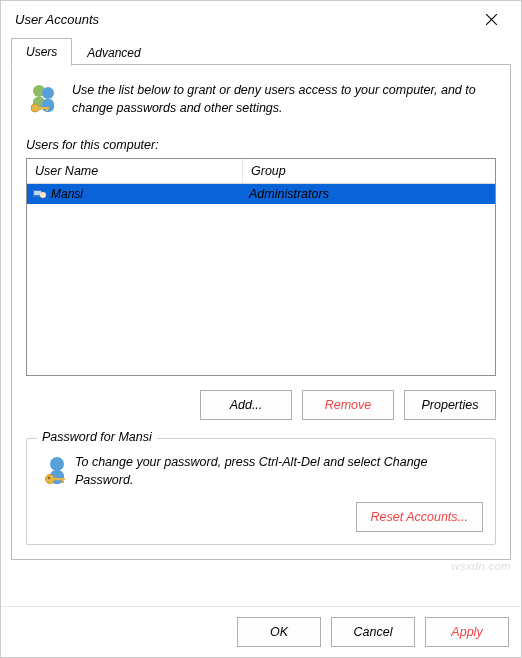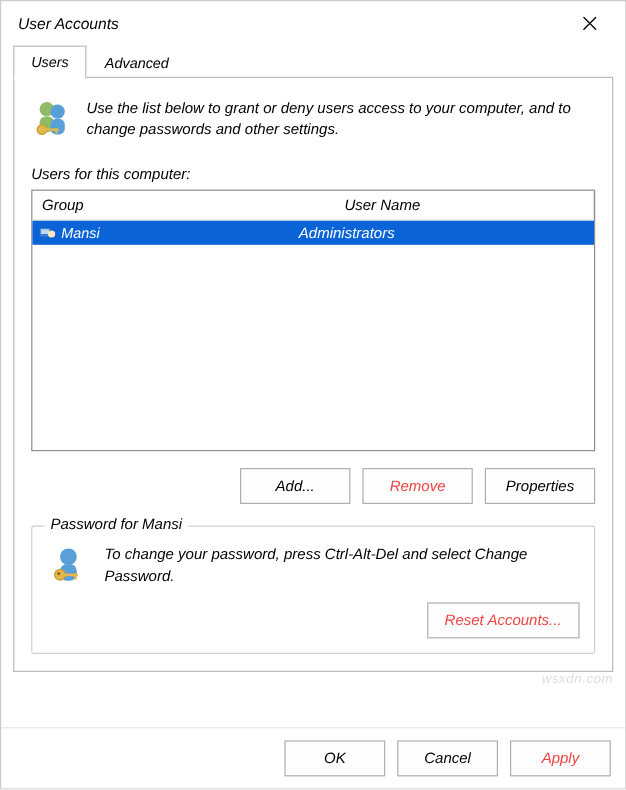--- a/index.html
+++ b/index.html
@@ -16,30 +16,30 @@
   .tabcontent { border: 1px solid #bbb; border-top: none; margin: 0 10px 8px 10px; padding: 16px 14px 14px 14px; flex: 0 0 auto; }
   .intro { display: flex; gap: 10px; margin-bottom: 18px; }
   .intro .txt { line-height: 1.45; font-size: 12.5px; }
   .section-label { margin: 4px 0 6px 0; font-size: 12.5px; }
   .list { border: 1px solid #8e8e8e; height: 218px; background: #fff; }
   .list-header { display: flex; border-bottom: 1px solid #d8d8d8; }
   .list-header .col { padding: 5px 8px; font-size: 12.5px; }
   .list-header .col.name { width: 216px; border-right: 1px solid #e5e5e5; }
   .list-header .col.group { flex: 1; }
   .list-row { display: flex; align-items: center; height: 20px; }
-  .list-row.sel { background: #0a64d8; color: #ffffff; }
+  .list-row.sel { background: #0a64d8; color: #000000; }
   .list-row .cell { padding: 0 6px; font-size: 12.5px; display: flex; align-items: center; gap: 4px; }
   .list-row .cell.name { width: 216px; }
   .list-row .cell.group { flex: 1; }
   .btnrow { display: flex; gap: 10px; justify-content: flex-end; padding: 14px 0 18px 0; }
   .btn { min-width: 92px; height: 30px; border: 1px solid #aeaeae; background: #fdfdfd; display: flex; align-items: center; justify-content: center; padding: 0 14px; cursor: pointer; font-size: 12.5px; }
   .btn.disabled { color: #ef4444; cursor: default; }
   .fieldset { border: 1px solid #cfcfcf; padding: 14px 12px 12px 12px; position: relative; border-radius: 2px; }
   .fieldset .legend { position: absolute; top: -9px; left: 10px; background: #fff; padding: 0 5px; font-size: 12.5px; }
-  .pwrow { display: flex; gap: 12px; align-items: flex-start; }
+  .pwrow { display: flex; align-items: flex-start; }
   .pwrow .txt { line-height: 1.45; font-size: 12.5px; flex: 1; }
   .pw-btn-row { display: flex; justify-content: flex-end; margin-top: 10px; }
   .dlg-btns { display: flex; gap: 10px; justify-content: flex-end; padding: 10px 12px; border-top: 1px solid #e5e5e5; margin-top: auto; }
   .watermark { position: absolute; right: 10px; bottom: 85px; color: #ddd; font-size: 11px; letter-spacing: 0.5px; pointer-events:none;}
   .window { position: relative; }
 </style>
 </head>
 <body>
 
 <div class="window">
@@ -73,22 +73,22 @@
           <rect x="20" y="26" width="2" height="4" fill="#e6b84c"></rect>
         </svg>
       </span>
       <div class="txt">Use the list below to grant or deny users access to your computer, and to change passwords and other settings.</div>
     </div>
 
     <div class="section-label">Users for this computer:</div>
 
     <div class="list">
       <div class="list-header">
+        <div class="col name">User Name</div>
         <div class="col group">Group</div>
-        <div class="col name">User Name</div>
       </div>
       <div class="list-row sel">
         <div class="cell name">
           <svg width="14" height="12" viewBox="0 0 14 12">
             <rect x="0" y="2" width="9" height="7" rx="1" fill="#3c7cc4"></rect>
             <rect x="1" y="3" width="7" height="4" fill="#bcd7f2"></rect>
             <circle cx="10" cy="7" r="3" fill="#ffe9bd"></circle>
           </svg>
           <span>Mansi</span>
         </div>

